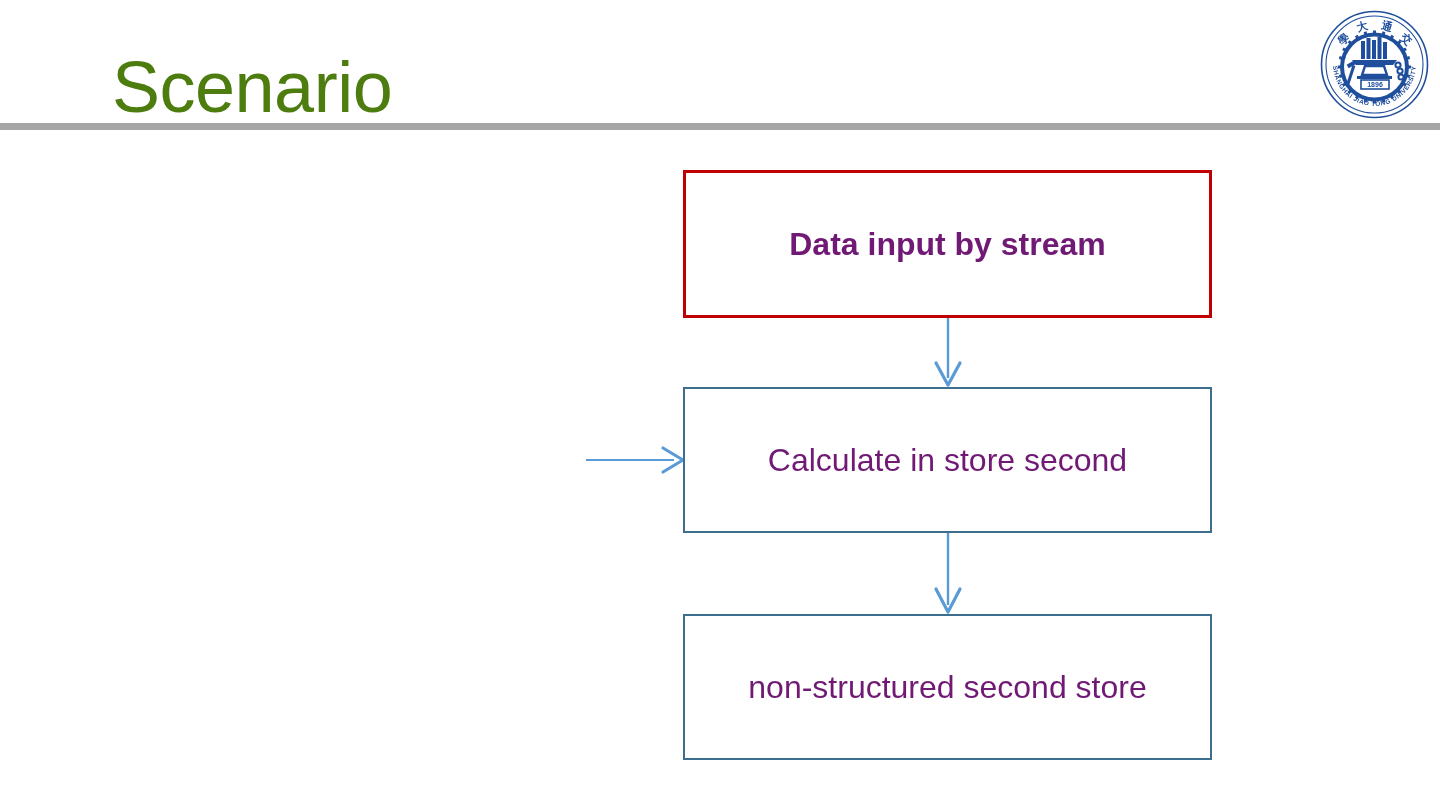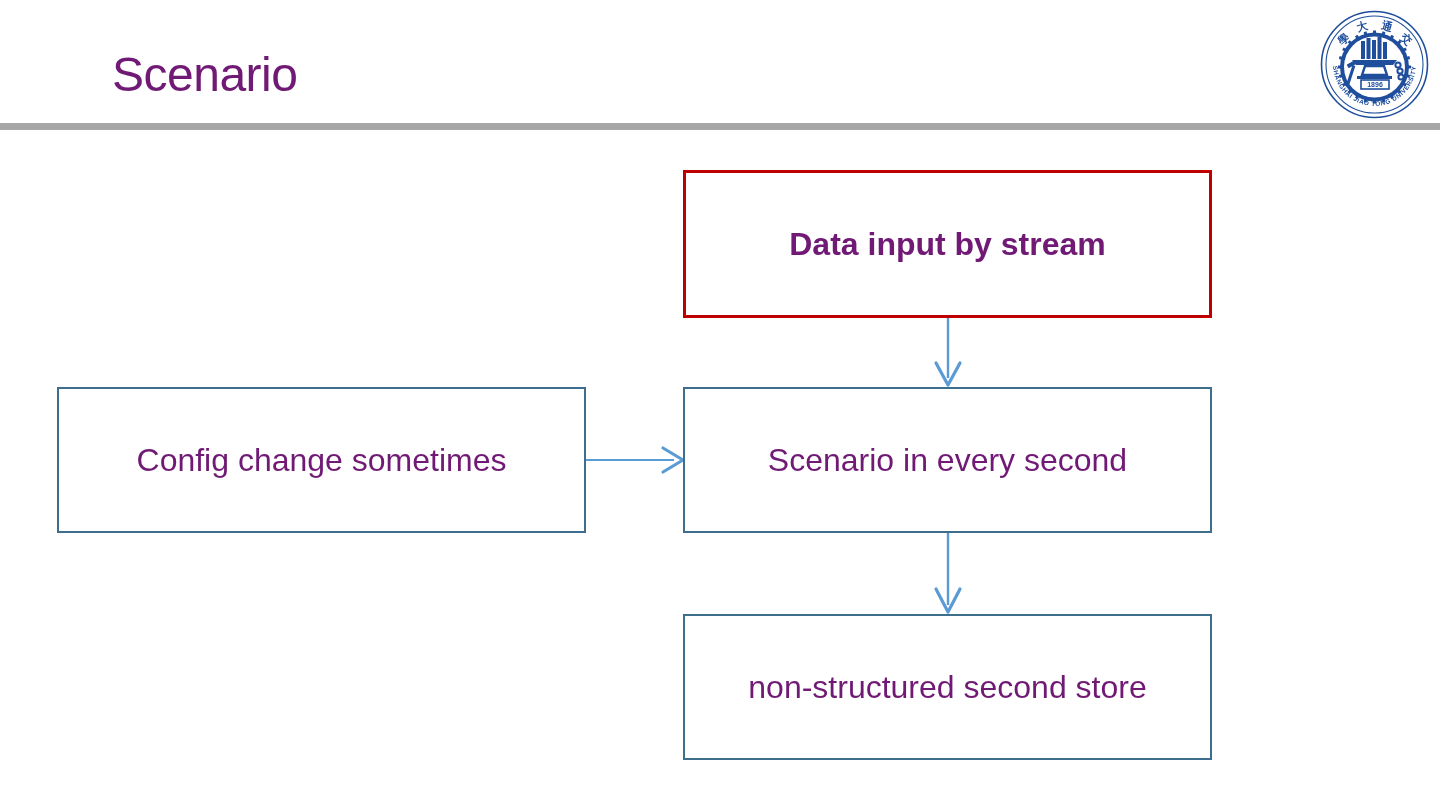--- a/index.html
+++ b/index.html
@@ -17,24 +17,24 @@
     width: 1440px;
     height: 810px;
     background: #ffffff;
   }
 
   
   .slide-title {
     position: absolute;
     left: 112px;
     top: 50px;
-    font-size: 48px;
+    font-size: 72px;
     font-weight: 300;
     line-height: 1.05;
-    color: #701a75;
+    color: #4d7c0f;
     letter-spacing: -0.5px;
     white-space: nowrap;
   }
 
   .header-rule {
     position: absolute;
     left: 0;
     top: 123px;
     width: 1440px;
     height: 7px;
@@ -218,25 +218,22 @@
     <g>
       <line x1="948" y1="533" x2="948" y2="605" stroke="#5B9BD5" stroke-width="2.4"></line>
       <polyline points="936,589 948,612 960,589" fill="none" stroke="#5B9BD5" stroke-width="3.2" stroke-linecap="round" stroke-linejoin="round"></polyline>
     </g>
   </svg>
 
   <div class="node node-stream">
     <span>Data input by stream</span>
   </div>
 
-  <div class="node node-config">
-    <span>Config change sometimes</span>
-  </div>
 
   <div class="node node-calc">
-    <span>Scenario in every second</span>
+    <span>Calculate in store second</span>
   </div>
 
   <div class="node node-store">
     <span>non-structured second store</span>
   </div>
 
 </div>
 
 </body></html>

